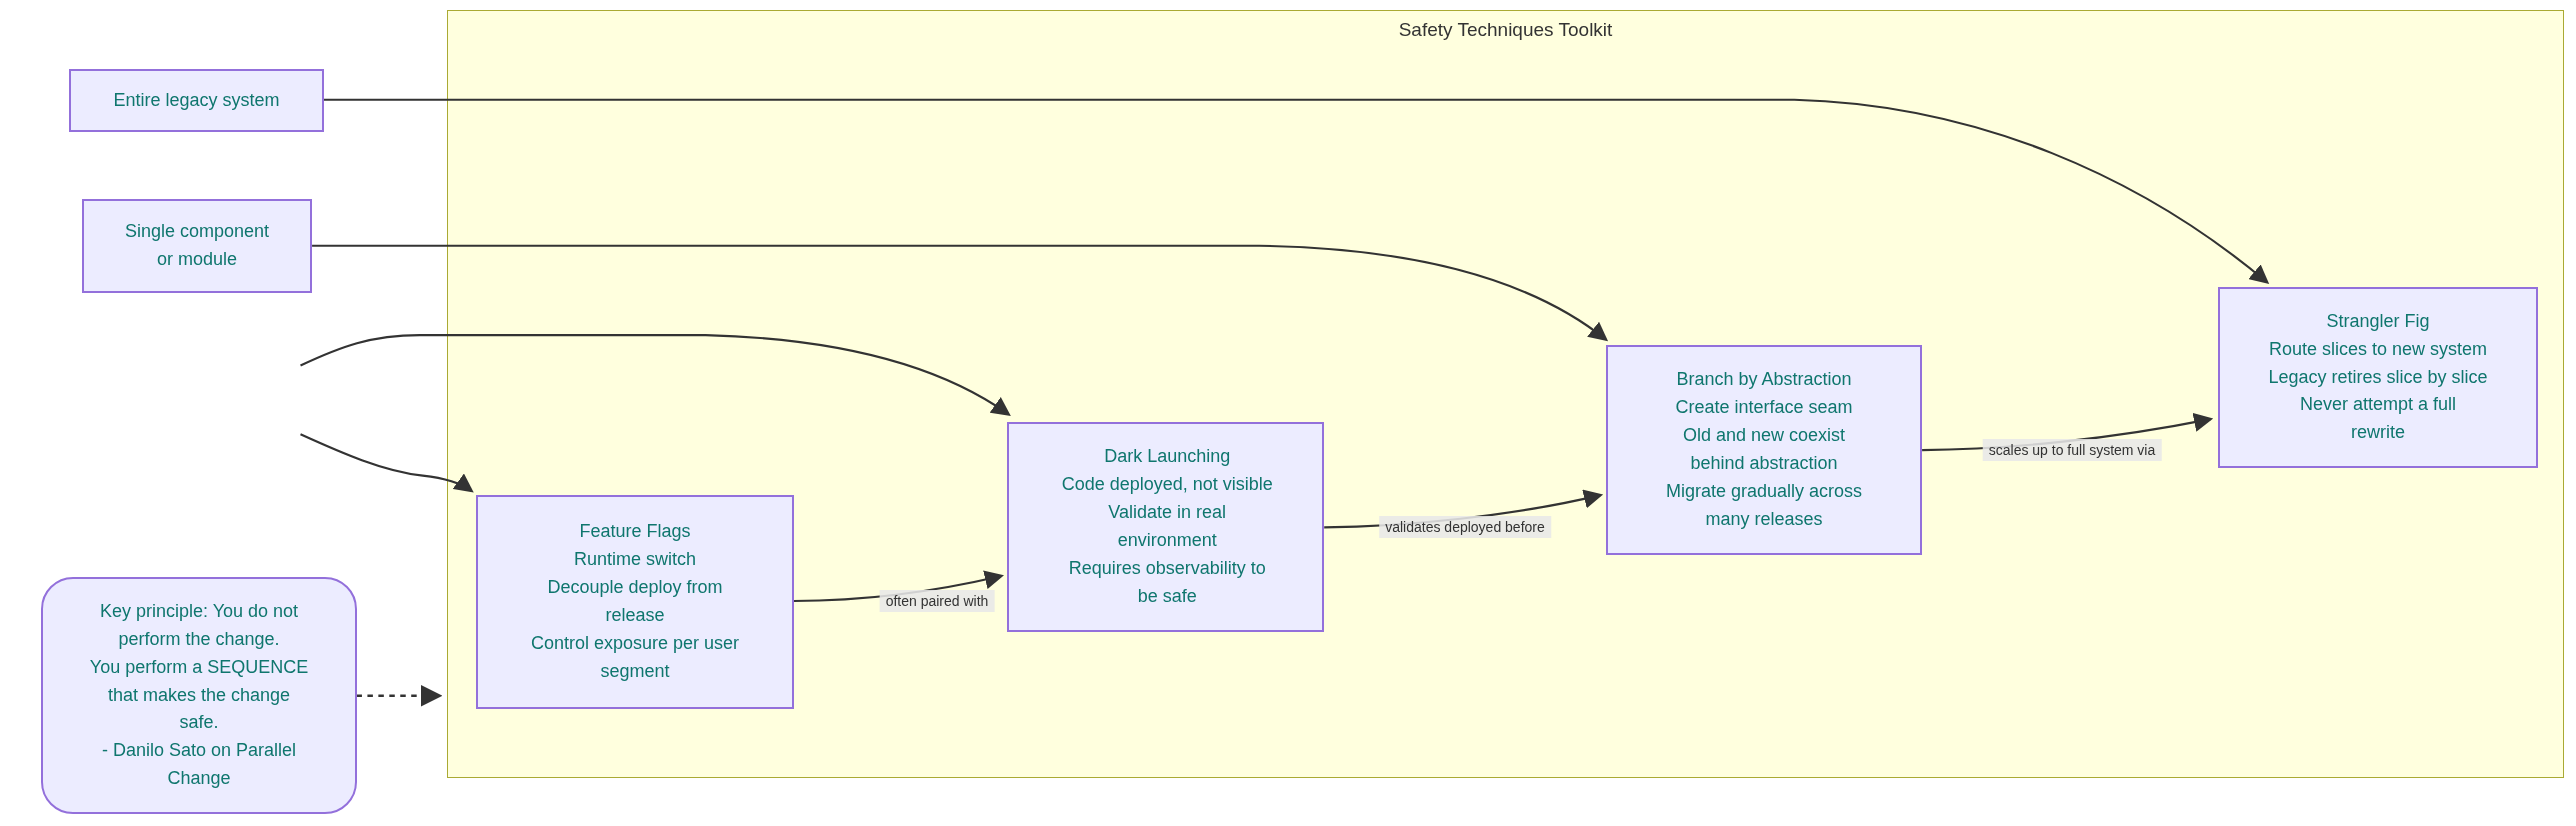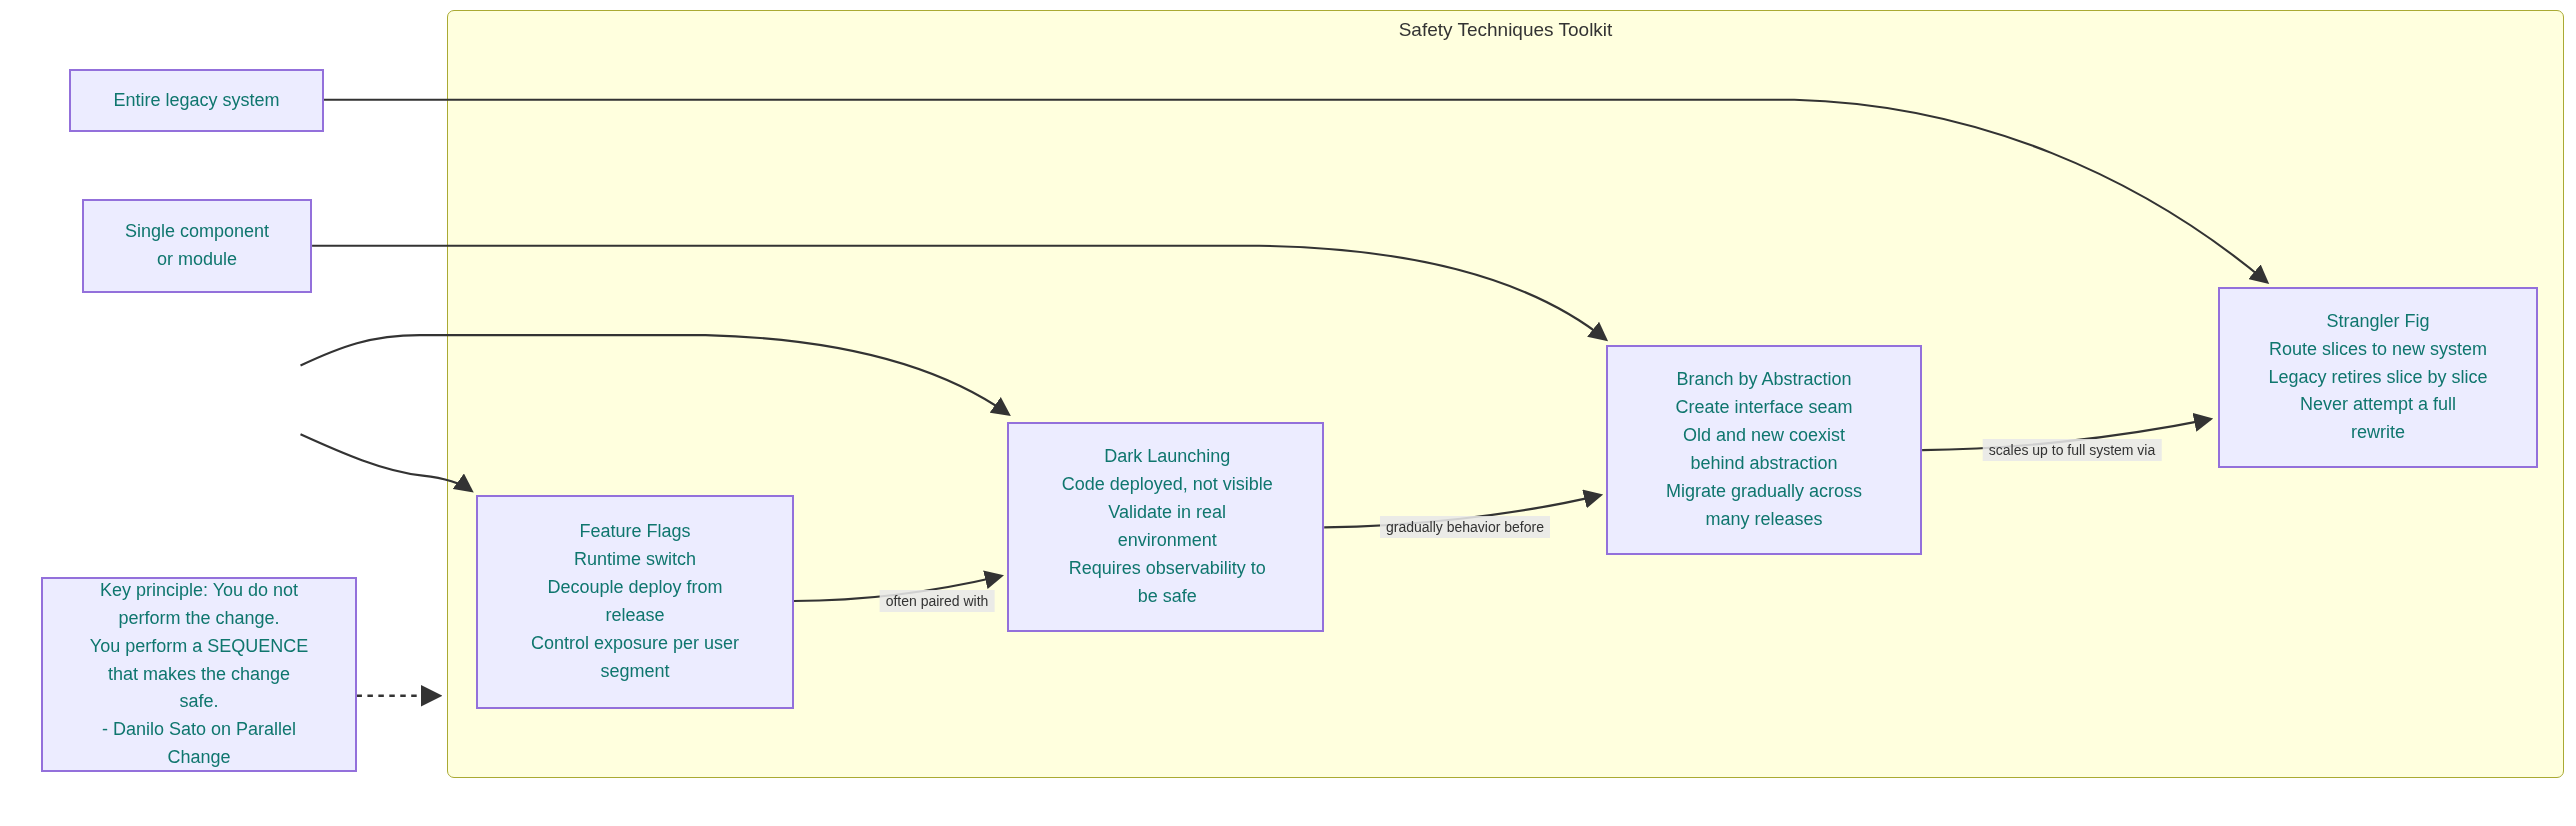--- a/index.html
+++ b/index.html
@@ -57,26 +57,26 @@
     background: rgba(232, 232, 232, 0.87);
     font-size: 14px;
     color: #333333;
     padding: 3px 6px;
     white-space: nowrap;
     z-index: 4;
   }
 
   
   #sg-scope     { left: 12.8px;   top: 23px;  width: 375px;  height: 508px; }
-  #sg-toolkit   { left: 447px;  top: 9.7px;  width: 2117px; height: 768px; border-radius: 7px; }
+  #sg-toolkit   { left: 447px;  top: 9.7px;  width: 2117px; height: 768px; }
 
   #n-entire     { left: 69px;  top: 69px; width: 255px;  height: 63px; }
   #n-component  { left: 82px;  top: 199px; width: 230px;  height: 94px; }
   #n-behavior   { left: 99px;  top: 353px; width: 202px;  height: 90px; }
-  #n-note       { left: 41px;   top: 577px; width: 316px;  height: 195px; }
+  #n-note       { left: 41px;   top: 577px; width: 316px;  height: 237px; border-radius: 32px; }
   #n-feature    { left: 476px;  top: 495px; width: 318px;  height: 214px; }
   #n-dark       { left: 1007px; top: 422px; width: 317px;  height: 210px; padding-left: 12px; }
   #n-branch     { left: 1606px; top: 345px; width: 316px;  height: 210px; }
   #n-strangler  { left: 2218px; top: 287px; width: 320px;  height: 181px; }
 
   #lbl-often     { left: 937px; top: 601px; }
   #lbl-validates { left: 1465px; top: 527px; }
   #lbl-scales    { left: 2072px; top: 450px; }
 </style>
 </head>
@@ -149,18 +149,18 @@
 many releases</div>
 
   <div class="node" id="n-strangler">Strangler Fig
 Route slices to new system
 Legacy retires slice by slice
 Never attempt a full
 rewrite</div>
 
   <div class="edge-label" id="lbl-often">often paired with</div>
 
-  <div class="edge-label" id="lbl-validates">gradually behavior before</div>
+  <div class="edge-label" id="lbl-validates">validates deployed before</div>
 
   <div class="edge-label" id="lbl-scales">scales up to full system via</div>
 
 </div>
 
 
 </body></html>

